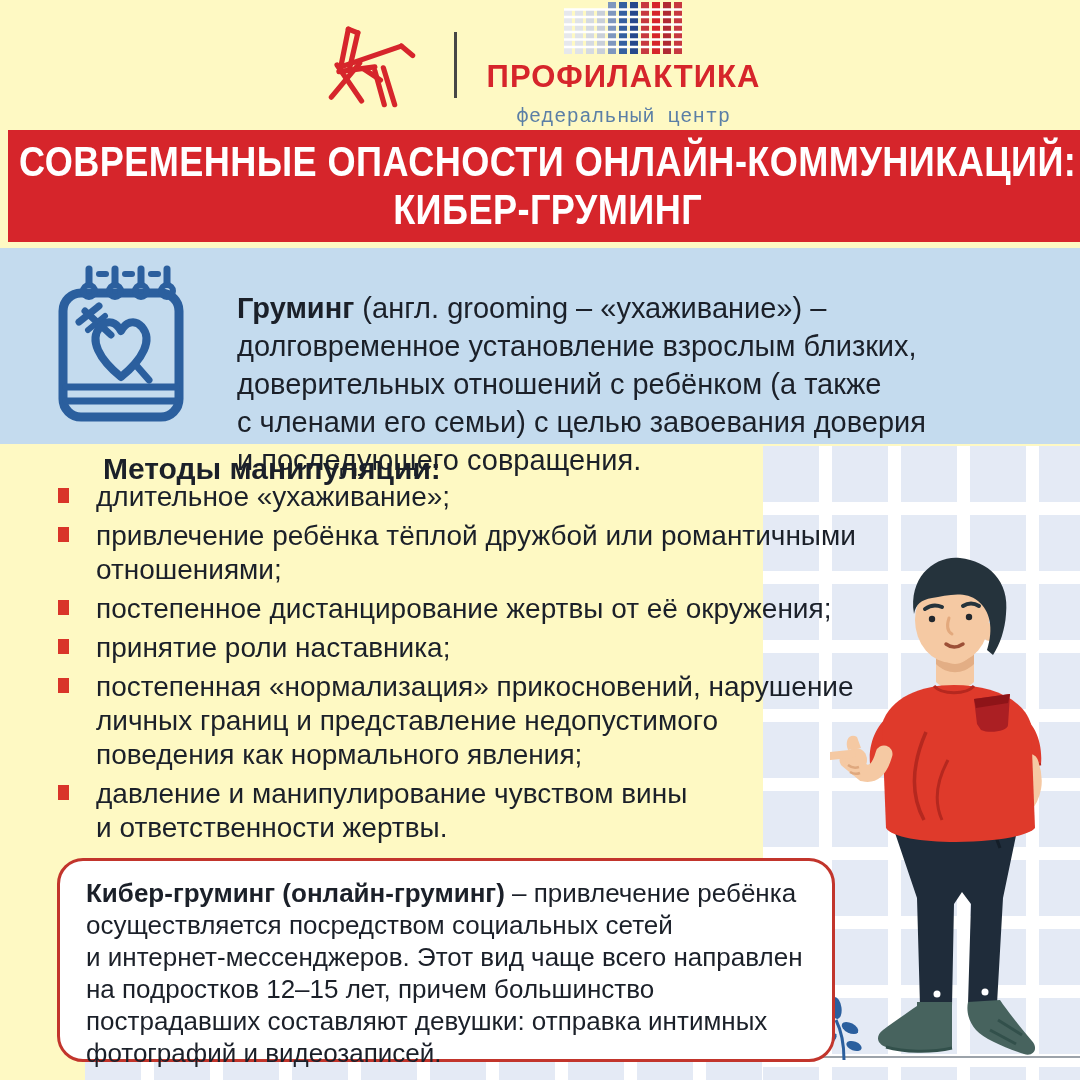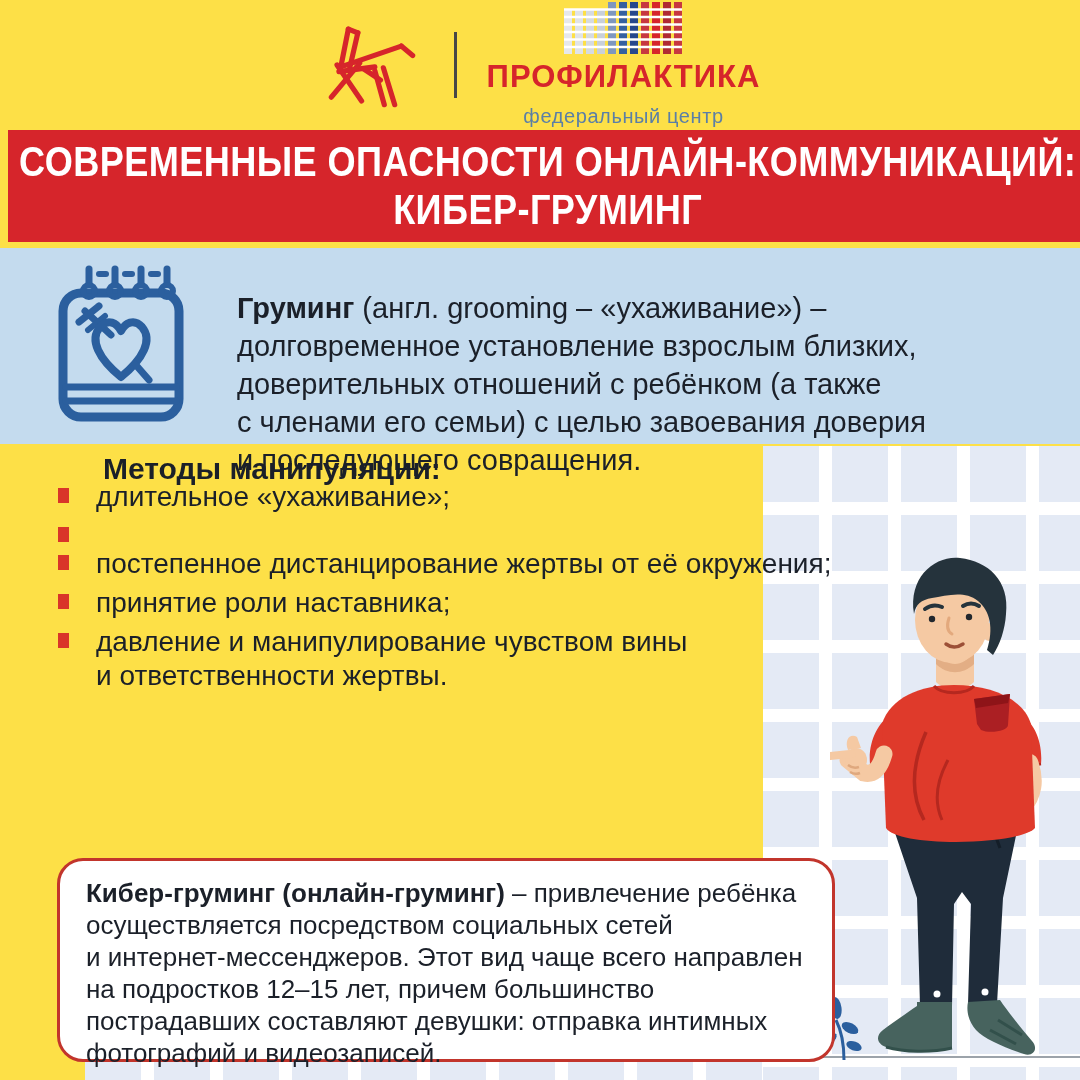--- a/index.html
+++ b/index.html
@@ -1,37 +1,37 @@
 <!DOCTYPE html>
 <html lang="ru"><head>
 <meta charset="utf-8">
 <style>
   html,body { margin:0; padding:0; background:#fff; }
   .poster {
     position:relative; width:1080px; height:1080px; overflow:hidden;
-    background:#fde047; font-family:"Liberation Sans", sans-serif; color:#1B2029;
+    background:#fef9c3; font-family:"Liberation Sans", sans-serif; color:#1B2029;
   }
   
   .bg-grid {
     position:absolute; z-index:0; background-color:#E4EAF5;
     background-image:
       repeating-linear-gradient(to right, transparent 0 56px, #ffffff 56px 69px),
       repeating-linear-gradient(to bottom, transparent 0 56px, #ffffff 56px 69px);
   }
   #grid-right  { left:763px; top:446px; width:317px; height:634px; }
   #grid-bottom { left:85px;  top:1042px; width:678px; height:38px; }
 
   
   .header { position:absolute; top:0; left:0; width:1080px; height:130px;
             display:flex; align-items:center; justify-content:center; z-index:1; }
   .logo-wrap { display:flex; align-items:center; gap:30px; }
   .logo-divider { width:3px; height:66px; background:#474747; }
   .brand { display:flex; flex-direction:column; align-items:center; }
   .brand-title { color:#D6252B; font-weight:bold; font-size:31px; letter-spacing:1px; margin-top:3px; }
-  .brand-sub { color:#5B7FA6; font-size:20px; letter-spacing:0.6px; margin-top:10px; }
+  .brand-sub { color:#5B7FA6; font-size:20px; letter-spacing:0.6px; margin-top:10px;font-family:Liberation Mono, monospace; }
 
   
   .banner { position:absolute; top:130px; left:8px; width:1080px; height:112px;
             background:#D6252B; display:flex; flex-direction:column;
             justify-content:center; align-items:center; z-index:1; }
   .banner-line { color:#fff; font-weight:bold; font-size:42px; line-height:48px;
                  letter-spacing:0.5px; white-space:nowrap;
                  transform:scaleX(0.86); transform-origin:center; }
 
   
@@ -161,28 +161,36 @@
   </div>
 
   <div class="methods-heading">Методы манипуляции:</div>
   <ul class="methods-list">
     <li>
         <span class="bullet"></span>
         <span class="li-text">длительное «ухаживание»;</span>
       </li>
     <li>
         <span class="bullet"></span>
+        <span class="li-text">привлечение ребёнка тёплой дружбой или романтичными
+отношениями;</span>
       </li>
     <li>
         <span class="bullet"></span>
         <span class="li-text">постепенное дистанцирование жертвы от её окружения;</span>
       </li>
     <li>
         <span class="bullet"></span>
         <span class="li-text">принятие роли наставника;</span>
+      </li>
+    <li>
+        <span class="bullet"></span>
+        <span class="li-text">постепенная «нормализация» прикосновений, нарушение
+личных границ и представление недопустимого
+поведения как нормального явления;</span>
       </li>
     <li>
         <span class="bullet"></span>
         <span class="li-text">давление и манипулирование чувством вины
 и ответственности жертвы.</span>
       </li>
   </ul>
 
   <div class="callout">
     <p class="callout-text" style="margin:0"><b>Кибер-груминг (онлайн-груминг)</b><span> – привлечение ребёнка

